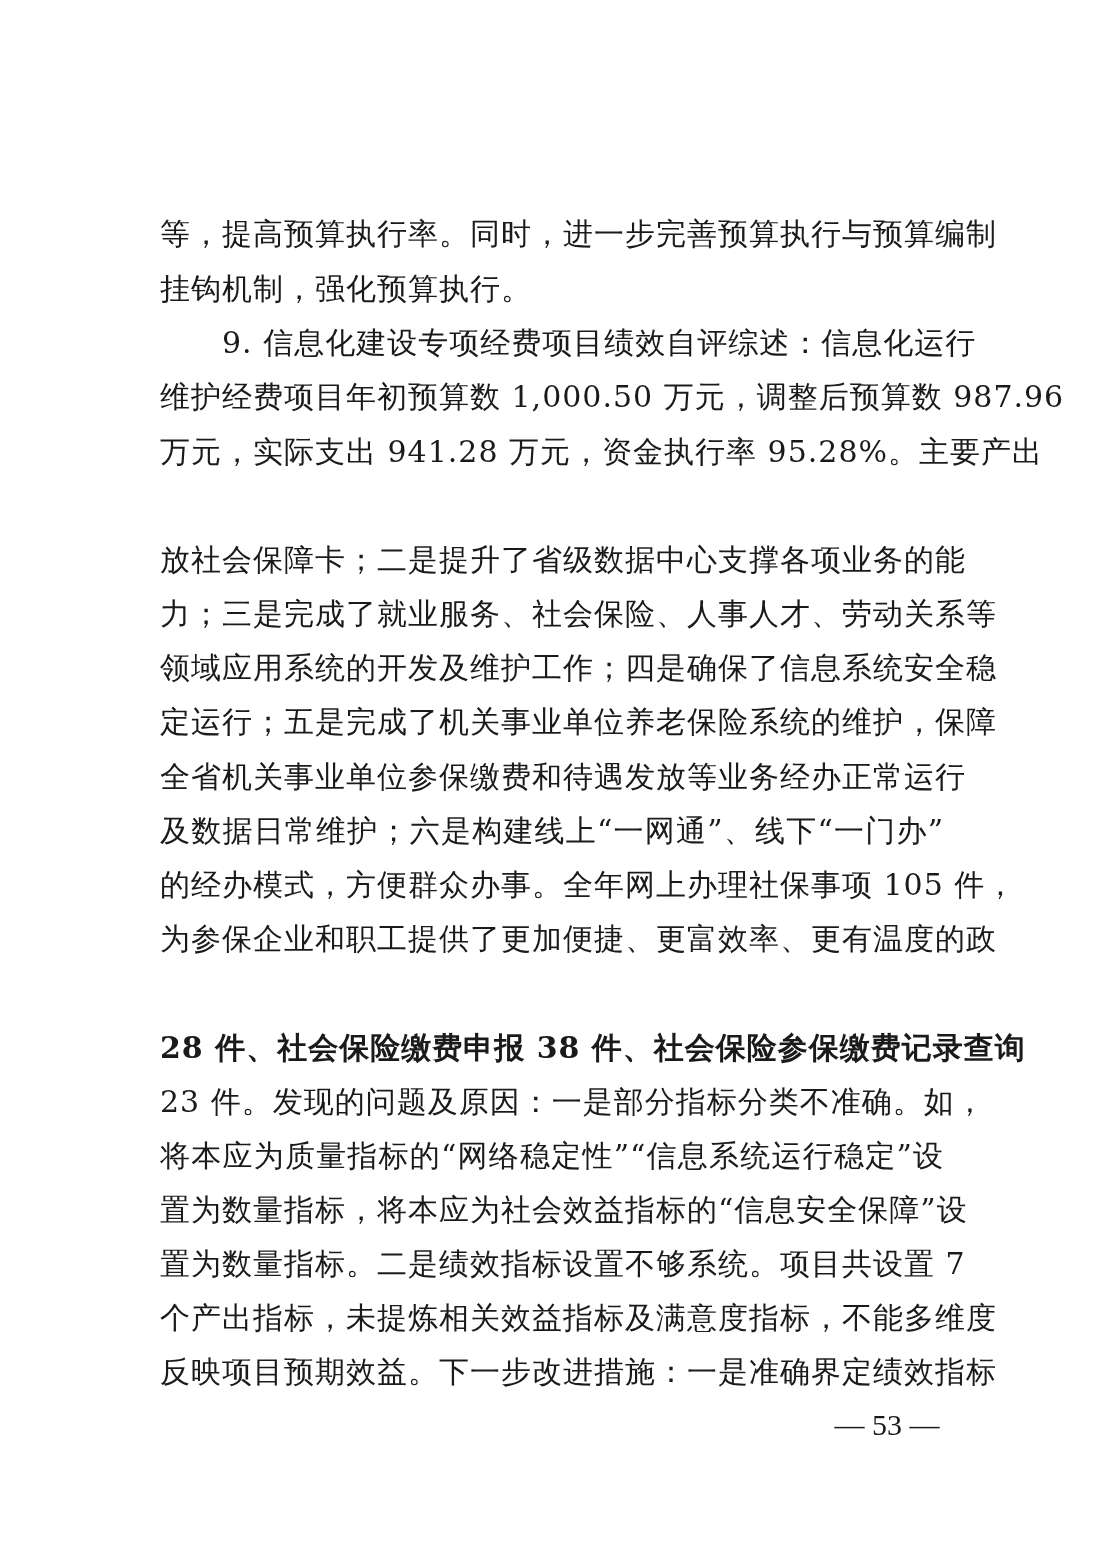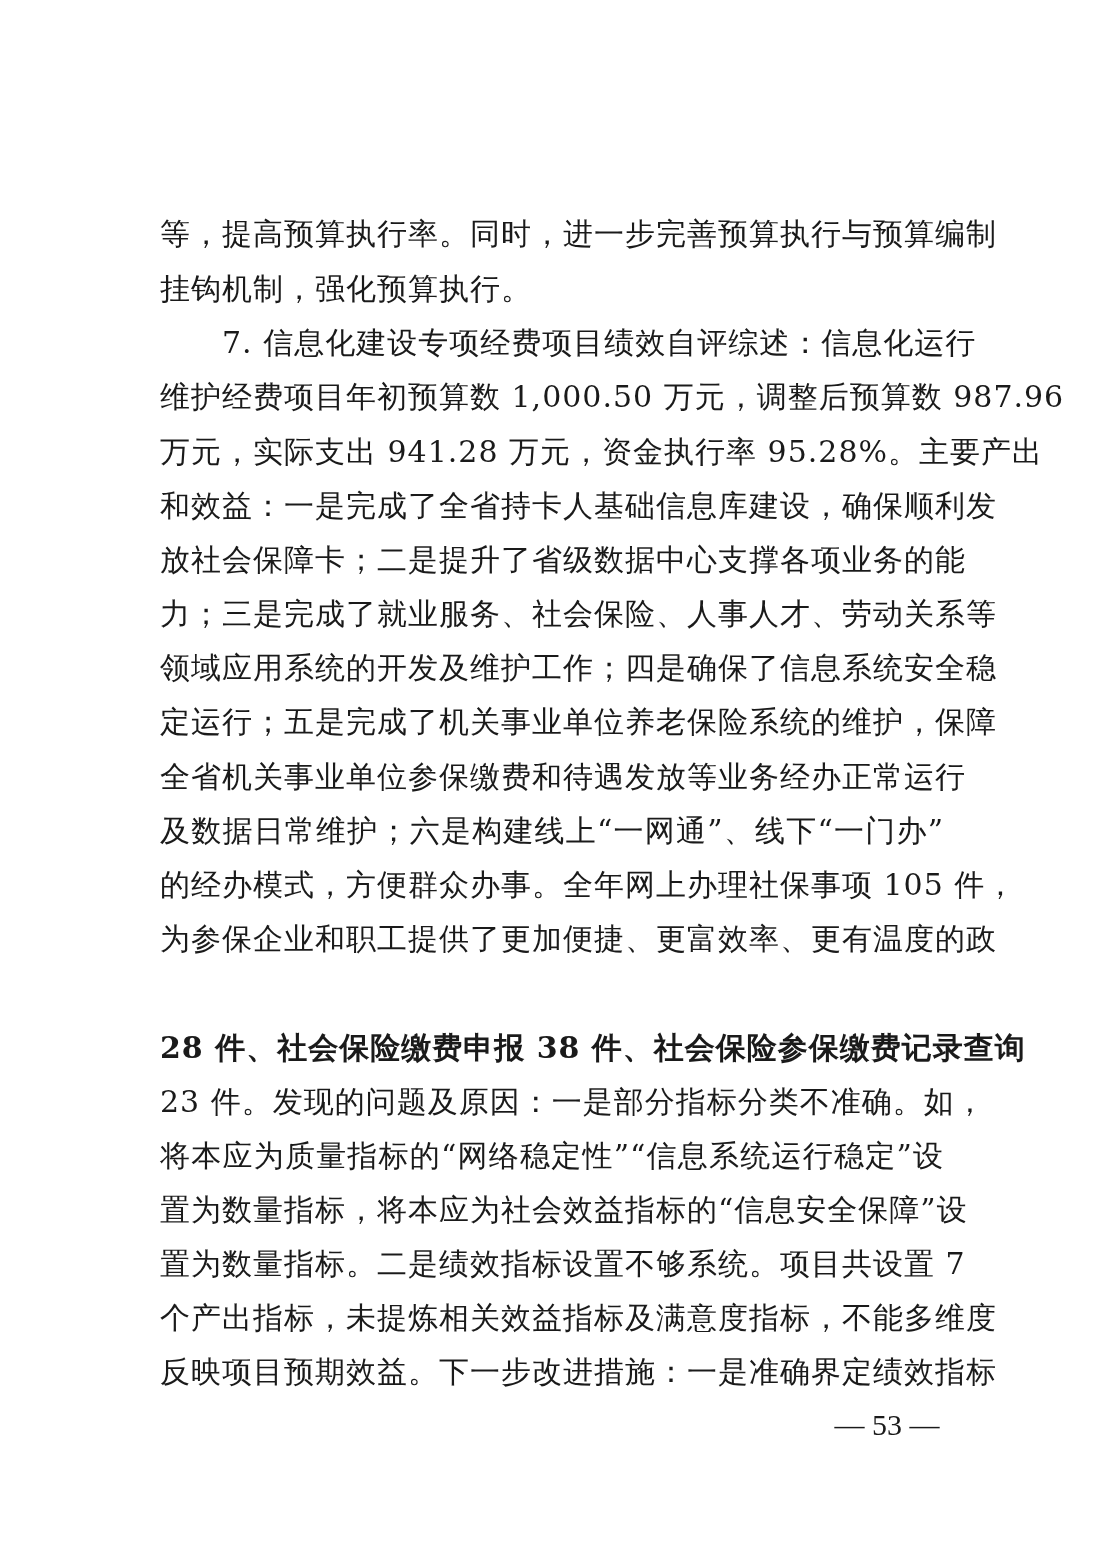--- a/index.html
+++ b/index.html
@@ -53,24 +53,23 @@
     }
   </style>
 </head>
 <body>
 
 <div class="page">
 
   <div class="line last" style="top:207px;">等，提高预算执行率。同时，进一步完善预算执行与预算编制</div>
   <div class="line last" style="top:262px;">挂钩机制，强化预算执行。</div>
 
-  <div class="line" style="top:316px;">　　7. 信息化建设专项经费项目绩效自评综述：信息化运行</div>
+  <div class="line" style="top:316px;">　　9. 信息化建设专项经费项目绩效自评综述：信息化运行</div>
   <div class="line" style="top:370px;">维护经费项目年初预算数 1,000.50 万元，调整后预算数 987.96</div>
   <div class="line" style="top:425px;">万元，实际支出 941.28 万元，资金执行率 95.28%。主要产出</div>
-  <div class="line" style="top:479px;">和效益：一是完成了全省持卡人基础信息库建设，确保顺利发</div>
   <div class="line" style="top:533px;">放社会保障卡；二是提升了省级数据中心支撑各项业务的能</div>
   <div class="line" style="top:587px;">力；三是完成了就业服务、社会保险、人事人才、劳动关系等</div>
   <div class="line" style="top:641px;">领域应用系统的开发及维护工作；四是确保了信息系统安全稳</div>
   <div class="line" style="top:695px;">定运行；五是完成了机关事业单位养老保险系统的维护，保障</div>
   <div class="line" style="top:750px;">全省机关事业单位参保缴费和待遇发放等业务经办正常运行</div>
   <div class="line" style="top:804px;">及数据日常维护；六是构建线上“一网通”、线下“一门办”</div>
   <div class="line" style="top:858px;">的经办模式，方便群众办事。全年网上办理社保事项 105 件，</div>
   <div class="line" style="top:912px;">为参保企业和职工提供了更加便捷、更富效率、更有温度的政</div>
   <div class="line" style="top:1021px;font-weight:bold;">28 件、社会保险缴费申报 38 件、社会保险参保缴费记录查询</div>
   <div class="line" style="top:1075px;">23 件。发现的问题及原因：一是部分指标分类不准确。如，</div>

